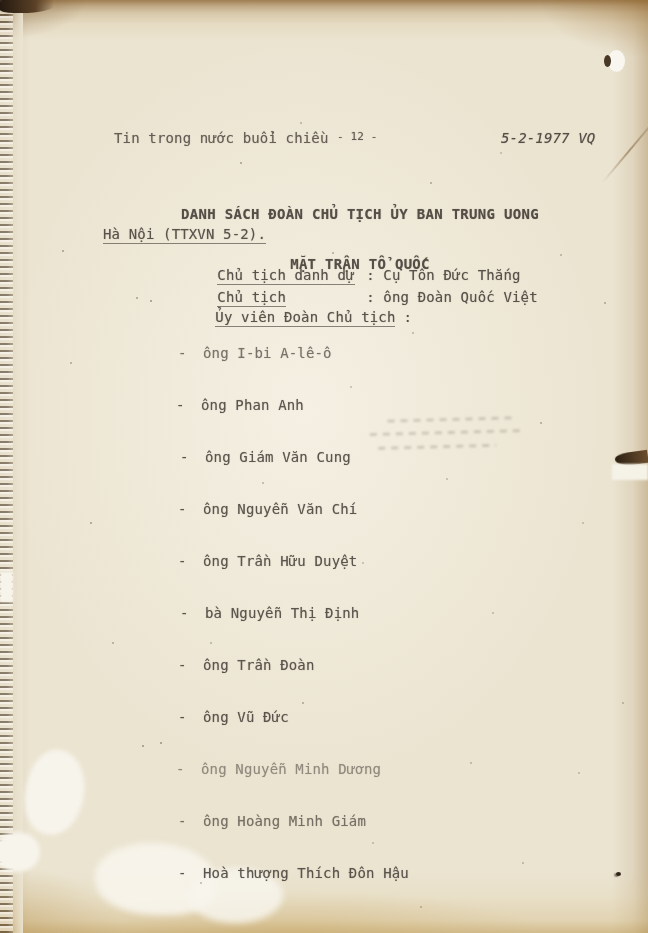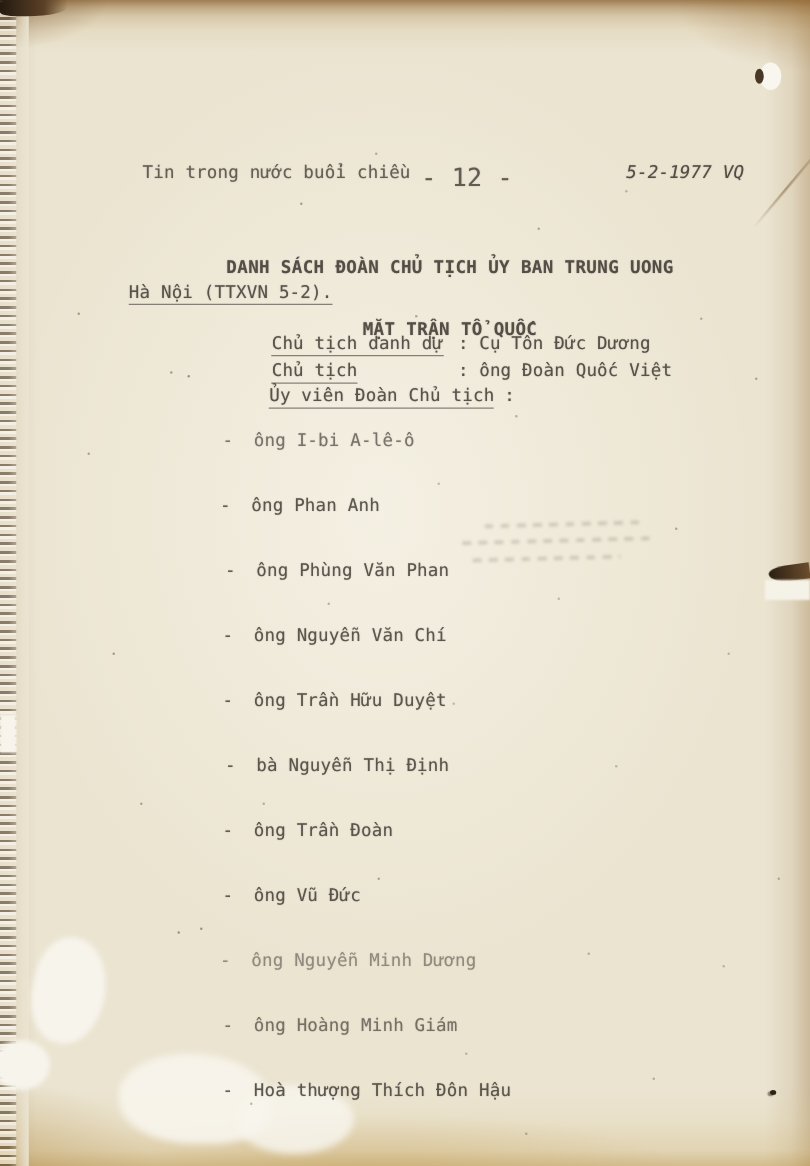--- a/index.html
+++ b/index.html
@@ -18,21 +18,21 @@
       linear-gradient(to bottom, rgba(140,100,50,.8) 0px, rgba(148,110,58,.5) 6px, rgba(172,138,84,.32) 13px, rgba(202,176,122,.16) 24px, rgba(202,176,122,0) 42px),
       linear-gradient(to top, rgba(186,148,74,.5) 0px, rgba(205,175,110,.3) 13px, rgba(215,195,140,.14) 36px, rgba(215,195,140,0) 62px),
       linear-gradient(to left, rgba(150,112,58,.36) 0px, rgba(150,112,58,.13) 15px, rgba(150,112,58,0) 36px),
       linear-gradient(to right, rgba(160,125,70,.22) 0px, rgba(160,125,70,0) 30px),
       #ebe4d1;
   }
   .txt{position:absolute;white-space:pre;letter-spacing:.15px;
        text-shadow:0 0 1px rgba(63,57,51,.55);}
   
   .hdr-left  {left:114px;top:130px;font-size:14px;opacity:.78;}
-  .hdr-page  {left:337px;top:130px;font-size:20px;opacity:.8;}
+  .hdr-page  {left:337px;top:130px;font-size:11px;opacity:.8;}
   .hdr-date  {left:501px;top:130px;font-size:14px;opacity:.88;font-style:italic;}
   
   .title{left:120px;top:173px;width:480px;text-align:center;
          font-size:14px;font-weight:bold;line-height:16.5px;letter-spacing:.3px;opacity:.88;}
   
   .dateline{left:103px;top:226px;font-size:14px;opacity:.85;}
   .u{border-bottom:1.5px solid rgba(63,57,51,.7);padding-bottom:1px;margin-top:20px;}
   
   .officer{left:183px;font-size:14px;opacity:.86;}
   .o1{top:251px;} .o2{top:273px;}
@@ -136,34 +136,34 @@
   <div class="txt hdr-date">5-2-1977 VQ</div>
 
   <div class="txt title">
     <div>DANH SÁCH ĐOÀN CHỦ TỊCH ỦY BAN TRUNG UONG</div>
     <div>MẶT TRẬN TỔ QUỐC</div>
   </div>
 
   <div class="txt dateline"><span class="u">Hà Nội (TTXVN 5-2).</span></div>
 
   <div class="txt officer o1">
-    <span class="olabel"><span class="u">Chủ tịch danh dự</span></span><span class="osep">:</span><span>Cụ Tôn Đức Dương</span>
+    <span class="olabel"><span class="u">Chủ tịch danh dự</span></span><span class="osep">:</span><span>Cụ Tôn Đức Thắng</span>
   </div>
   <div class="txt officer o2">
     <span class="olabel"><span class="u">Chủ tịch</span></span><span class="osep">:</span><span>ông Đoàn Quốc Việt</span>
   </div>
 
   <div class="txt heading">
     <span class="u">Ủy viên Đoàn Chủ tịch</span><span class="hcolon">:</span>
   </div>
 
   <div class="txt members">
     <div class="member"><span class="dash">-</span><span>ông I-bi A-lê-ô</span></div>
     <div class="member"><span class="dash">-</span><span>ông Phan Anh</span></div>
-    <div class="member"><span class="dash">-</span><span>ông Phùng Văn Phan</span></div>
+    <div class="member"><span class="dash">-</span><span>ông Giám Văn Cung</span></div>
     <div class="member"><span class="dash">-</span><span>ông Nguyễn Văn Chí</span></div>
     <div class="member"><span class="dash">-</span><span>ông Trần Hữu Duyệt</span></div>
     <div class="member"><span class="dash">-</span><span>bà Nguyễn Thị Định</span></div>
     <div class="member"><span class="dash">-</span><span>ông Trần Đoàn</span></div>
     <div class="member"><span class="dash">-</span><span>ông Vũ Đức</span></div>
     <div class="member"><span class="dash">-</span><span>ông Nguyễn Minh Dương</span></div>
     <div class="member"><span class="dash">-</span><span>ông Hoàng Minh Giám</span></div>
     <div class="member"><span class="dash">-</span><span>Hoà thượng Thích Đôn Hậu</span></div>
     
     

